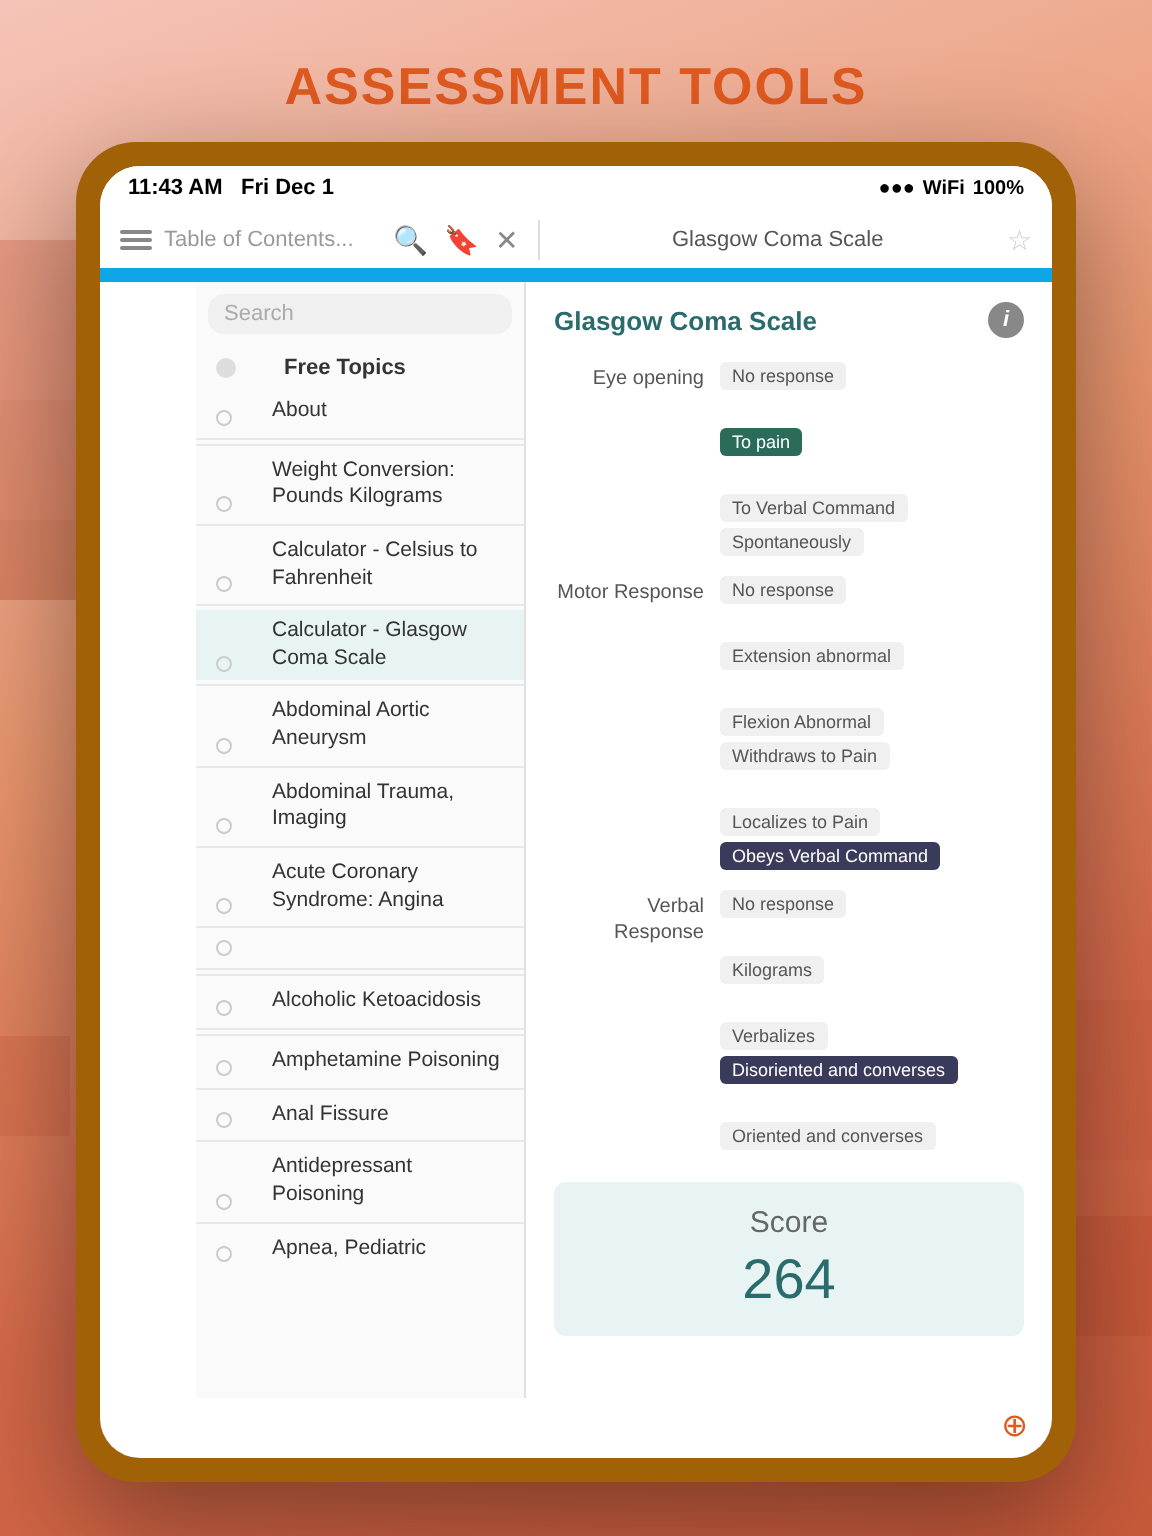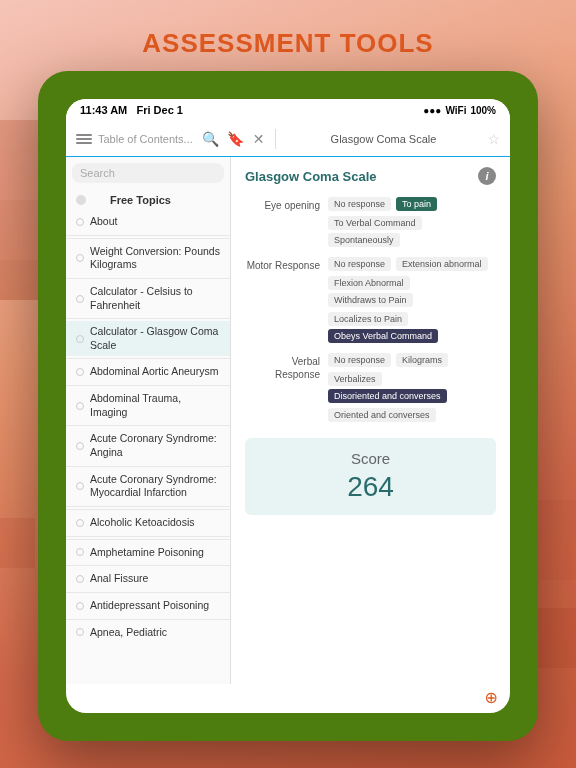--- a/index.html
+++ b/index.html
@@ -34,23 +34,23 @@
       letter-spacing: 1px;
       margin-top: 28px;
       margin-bottom: 12px;
       text-align: right;
     }
 
     
     .ipad-frame {
       width: 500px;
       height: 670px;
-      background: #4d7c0f;
+      background: #a16207;
       border-radius: 30px;
-      padding: 28px;
+      padding: 12px;
       position: relative;
       box-shadow: 0 20px 60px rgba(0,0,0,0.4);
     }
 
     .ipad-screen {
       width: 100%;
       height: 100%;
       background: #fff;
       border-radius: 20px;
       overflow: hidden;
@@ -71,21 +71,21 @@
       height: 22px;
     }
     .status-time { font-weight: 700; font-size: 11px; }
     .status-icons { display: flex; align-items: center; gap: 4px; font-size: 10px; }
 
     
     .nav-bar {
       display: flex;
       align-items: center;
       padding: 4px 10px;
-      border-bottom: 1px solid #0ea5e9;
+      border-bottom: 7px solid #0ea5e9;
       background: #fff;
       height: 36px;
       gap: 6px;
     }
     .nav-toc {
       font-size: 11px;
       color: #999;
       flex: 1;
     }
     .nav-icons {
@@ -113,20 +113,21 @@
     .nav-bookmark {
       color: #ccc;
       font-size: 14px;
     }
 
     
     .content-area {
       display: flex;
       flex: 1;
       overflow: hidden;
+      margin-left: 48px;
     }
 
     
     .sidebar {
       width: 165px;
       border-right: 1px solid #e0e0e0;
       overflow-y: auto;
       background: #fafafa;
       flex-shrink: 0;
     }
@@ -149,22 +150,22 @@
     }
     .sidebar-dot {
       width: 10px;
       height: 10px;
       border-radius: 50%;
       background: #ddd;
       flex-shrink: 0;
     }
     .sidebar-item {
       display: flex;
-      align-items: center;
-      gap: 6px;
+      align-items: flex-end;
+      gap: 20px;
       padding: 4px 10px;
       font-size: 10.5px;
       color: #333;
       cursor: pointer;
     }
     .sidebar-item.active {
       background: #e8f4f4;
     }
     .sidebar-item-dot {
       width: 8px;
@@ -230,22 +231,23 @@
     }
     .row-options {
       flex: 1;
       display: flex;
       flex-direction: column;
       gap: 3px;
     }
     .options-line {
       display: flex;
       flex-wrap: wrap;
-      gap: 5px;
+      gap: 19px;
       align-items: flex-start;
+      flex-direction: column;
     }
     .option-btn {
       font-size: 9px;
       padding: 2px 6px;
       border-radius: 3px;
       cursor: pointer;
       white-space: nowrap;
     }
     .option-default {
       background: #f0f0f0;
@@ -383,21 +385,20 @@
       <span class="sidebar-item-text">Abdominal Trauma, Imaging</span>
     </div>
             <div class="sidebar-separator"></div>
             <div class="sidebar-item">
       <div class="sidebar-item-dot"></div>
       <span class="sidebar-item-text">Acute Coronary Syndrome: Angina</span>
     </div>
             <div class="sidebar-separator"></div>
             <div class="sidebar-item">
       <div class="sidebar-item-dot"></div>
-      <span class="sidebar-item-text">Acute Coronary Syndrome: Myocardial Infarction</span>
     </div>
             <div class="sidebar-separator"></div>
             <div class="sidebar-separator"></div>
             <div class="sidebar-item">
       <div class="sidebar-item-dot"></div>
       <span class="sidebar-item-text">Alcoholic Ketoacidosis</span>
     </div>
             <div class="sidebar-separator"></div>
             <div class="sidebar-separator"></div>
             <div class="sidebar-item">

